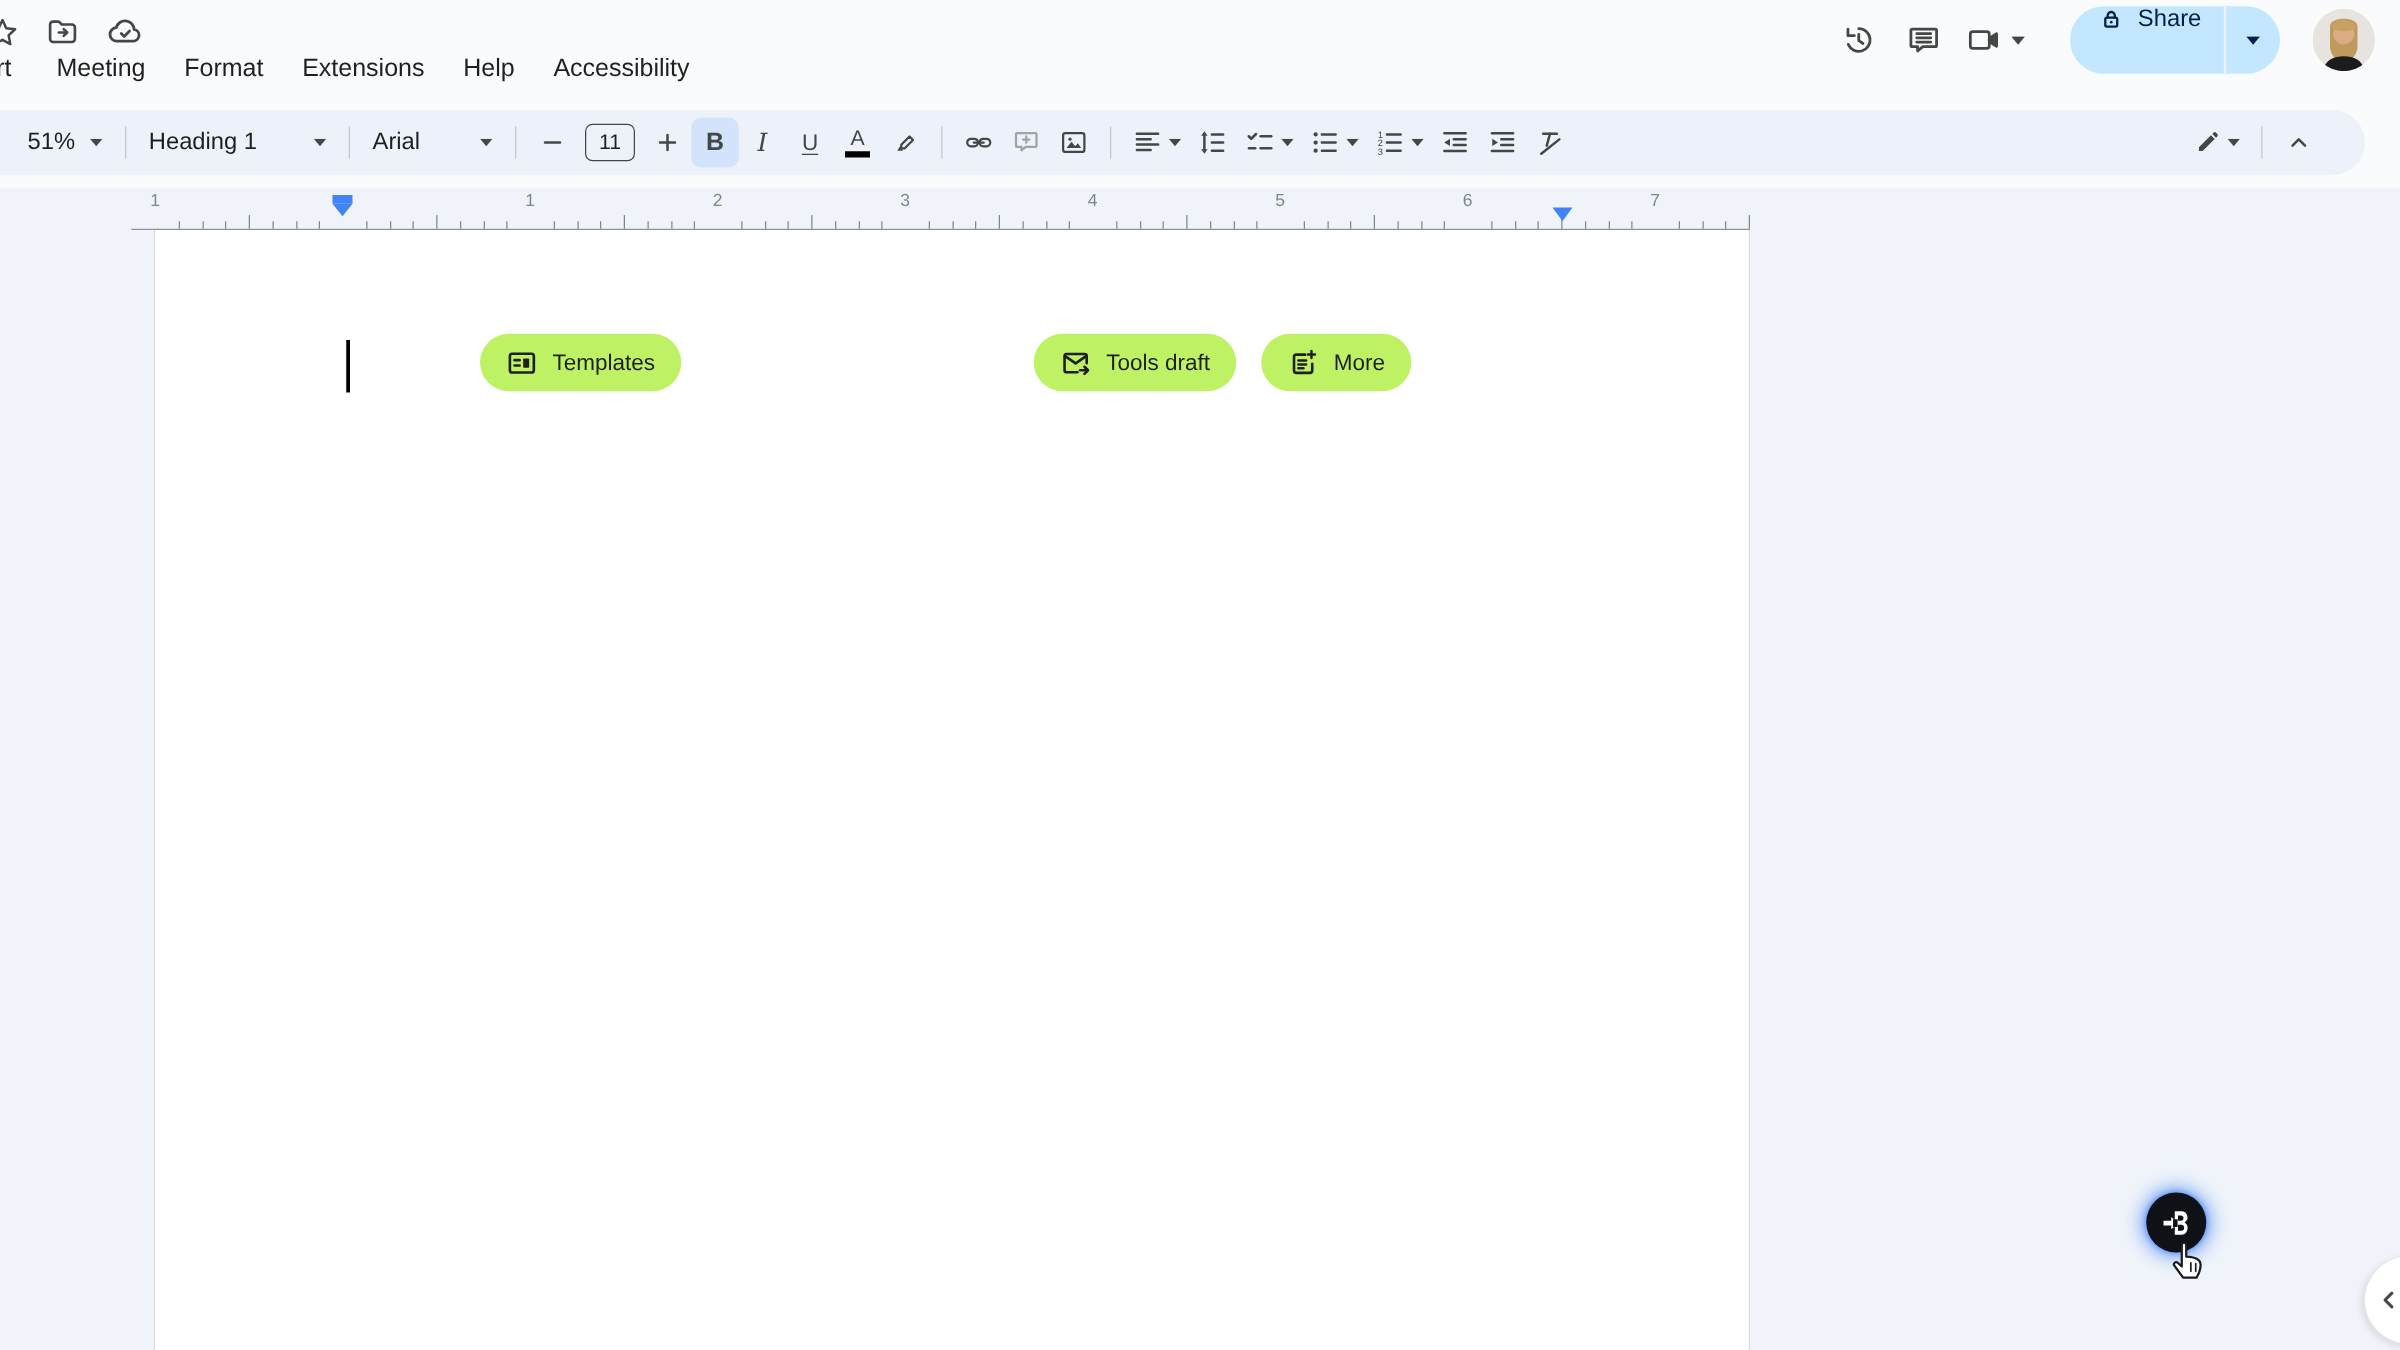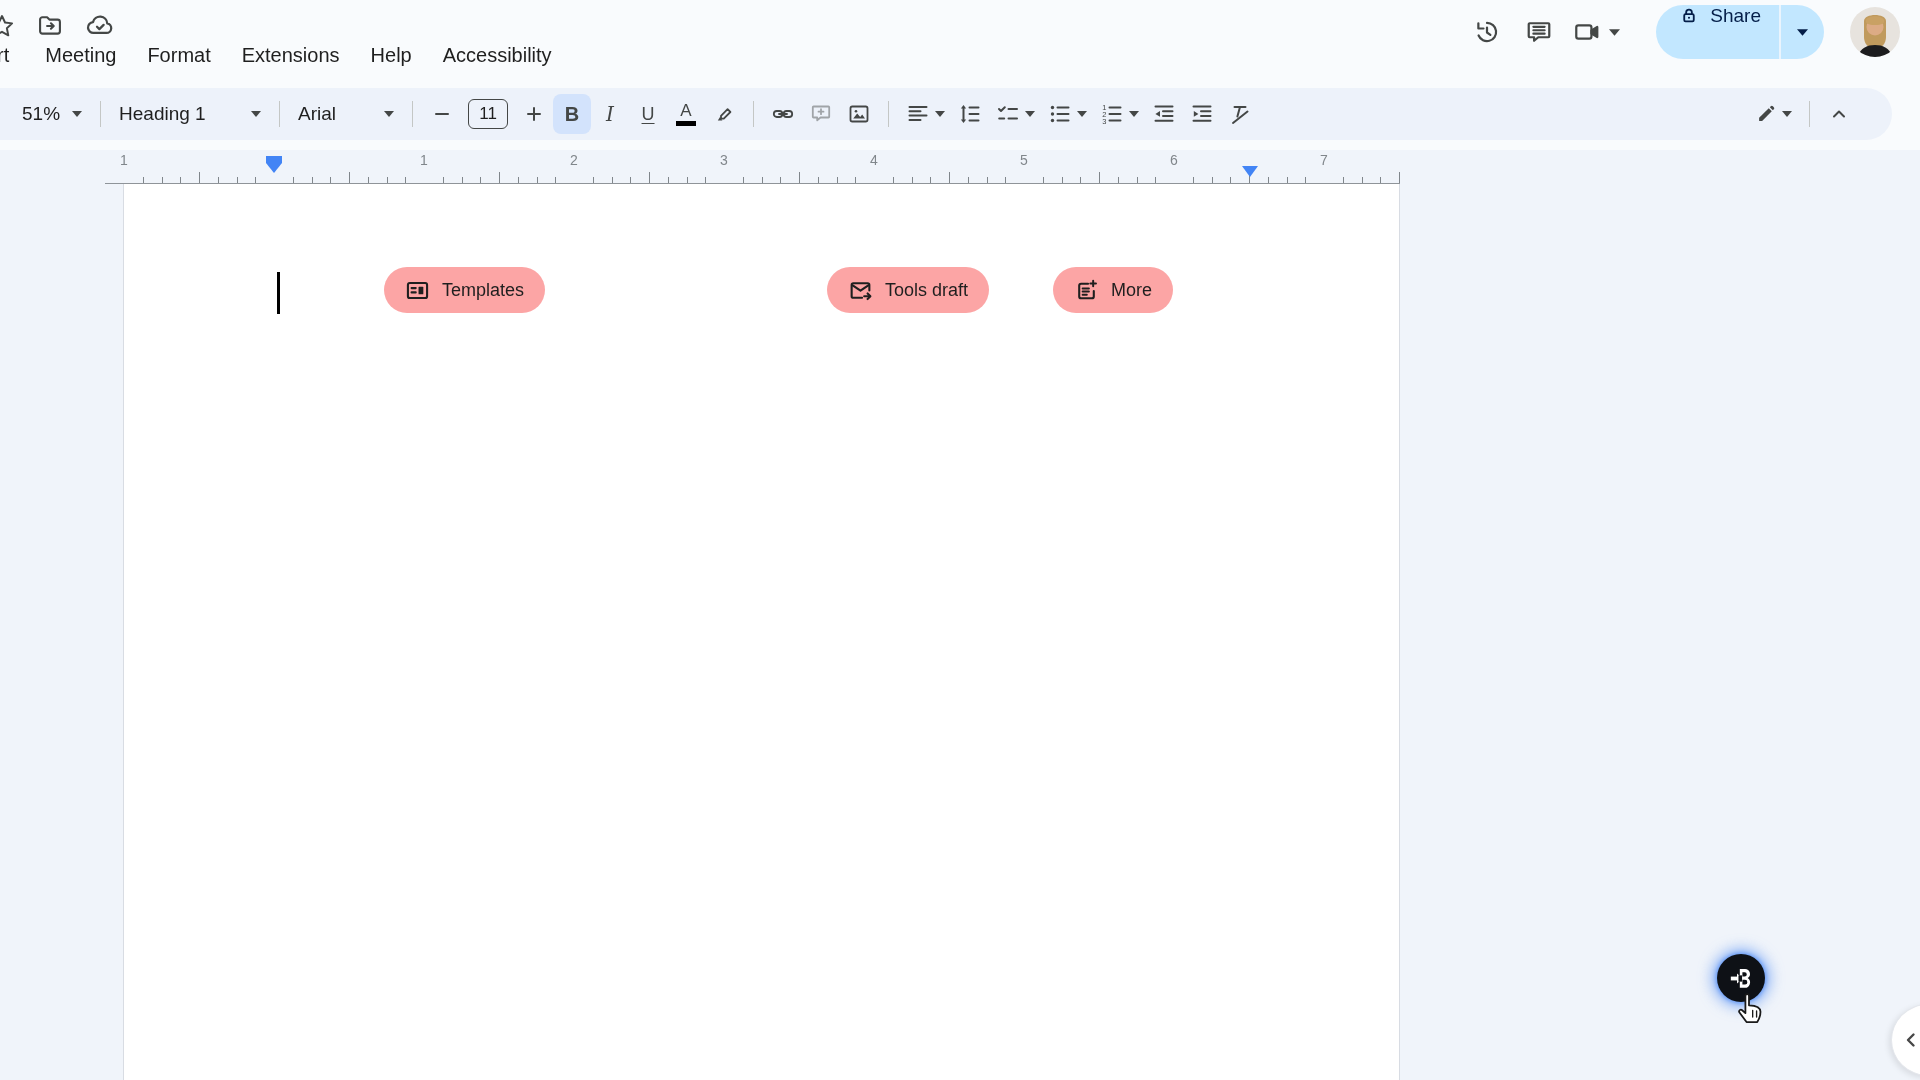--- a/index.html
+++ b/index.html
@@ -49,21 +49,21 @@
   .rnum { position:absolute; top:2px; font-size:14px; color:#80868b; transform:translateX(-50%); }
   .ind-left { position:absolute; left:266px; top:6px; width:16px; }
   .ind-left .box { width:16px; height:7px; background:#4284f5; }
   .ind-left .tri { width:0; height:0; border-left:8px solid transparent; border-right:8px solid transparent; border-top:10px solid #4284f5; }
   .ind-right { position:absolute; left:1242px; top:16px; width:0; height:0;
                border-left:8px solid transparent; border-right:8px solid transparent; border-top:11px solid #4284f5; }
   
   .page { position:absolute; left:123px; top:184px; width:1277px; height:896px; background:#fff;
           border-left:1px solid #d8dce3; border-right:1px solid #d8dce3; }
   .cursor-caret { position:absolute; left:153px; top:88px; width:2.5px; height:42px; background:#000; }
-  .chip { position:absolute; top:83px; height:46px; border-radius:23px; background:#fca5a5;
+  .chip { position:absolute; top:83px; height:46px; border-radius:23px; background:#bef264;
           display:flex; align-items:center; gap:12px; padding:12px 21px; white-space:nowrap; }
   .chip-label { font-size:18px; color:#1f1f1f; }
   .chip svg { flex:none; }
   
   .ext-fab { position:absolute; left:1717px; top:954px; width:48px; height:48px; border-radius:50%; background:#0e1116;
              display:flex; align-items:center; justify-content:center;
              box-shadow:0 0 14px 5px rgba(80,140,245,.65), 0 0 4px 1px rgba(80,140,245,.8); }
   .hand-cursor { position:absolute; left:1733px; top:988px; width:36px; height:38px; }
   .panel-toggle { position:absolute; left:1891px; top:1004px; width:74px; height:72px; border-radius:50%;
                   background:#fff; border:1px solid #e4e7ec; box-shadow:-2px 2px 6px rgba(0,0,0,.10);
@@ -424,21 +424,21 @@
   <div class="chip" style="left:703px">
     <svg width="25" height="25" viewBox="0 0 24 24">
         <path d="M20.5 12V6.6c0-.9-.7-1.6-1.6-1.6H5.1c-.9 0-1.6.7-1.6 1.6v10.8c0 .9.7 1.6 1.6 1.6h8.4" fill="none" stroke="#1f1f1f" stroke-width="2" stroke-linecap="round"></path>
         <path d="M4.5 7l7.5 5.2L19.5 7" fill="none" stroke="#1f1f1f" stroke-width="2" stroke-linecap="round" stroke-linejoin="round"></path>
         <path d="M15.5 17.5h5.5" stroke="#1f1f1f" stroke-width="2" stroke-linecap="round"></path>
         <path d="M18.8 14.8l2.7 2.7-2.7 2.7" fill="none" stroke="#1f1f1f" stroke-width="2" stroke-linecap="round" stroke-linejoin="round"></path>
       </svg>
     <span class="chip-label">Tools draft</span>
   </div>
 
-  <div class="chip" style="left:929px">
+  <div class="chip" style="left:885px">
     <svg width="25" height="25" viewBox="0 0 24 24">
         <path d="M19 12.5v5.2c0 1-.8 1.8-1.8 1.8H6.8c-1 0-1.8-.8-1.8-1.8V7.3c0-1 .8-1.8 1.8-1.8h6.7" fill="none" stroke="#1f1f1f" stroke-width="2" stroke-linecap="round"></path>
         <path d="M8.3 10h6M8.3 13h6M8.3 16h4" stroke="#1f1f1f" stroke-width="1.9" stroke-linecap="round"></path>
         <path d="M18.4 2.6v5.4M15.7 5.3h5.4" stroke="#1f1f1f" stroke-width="1.9" stroke-linecap="round"></path>
       </svg>
     <span class="chip-label">More</span>
   </div>
 </div>
 
 <div class="ext-fab">

